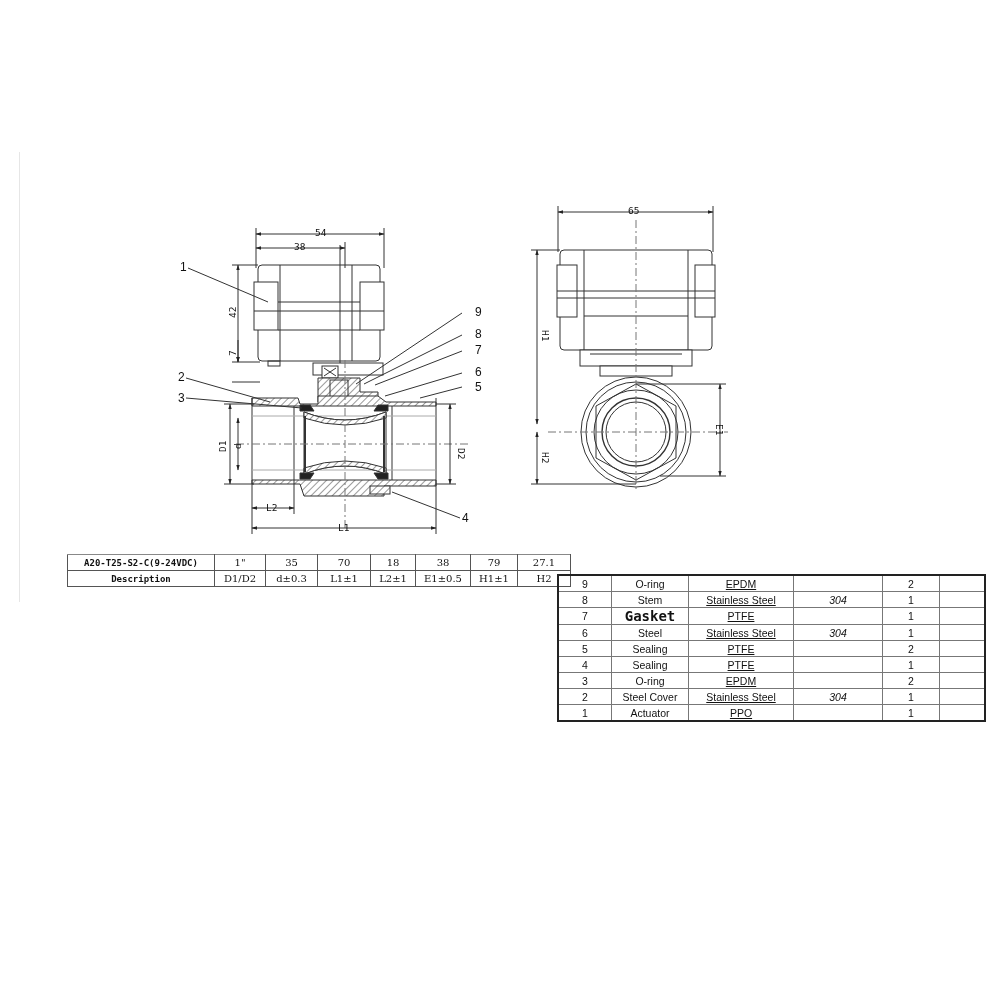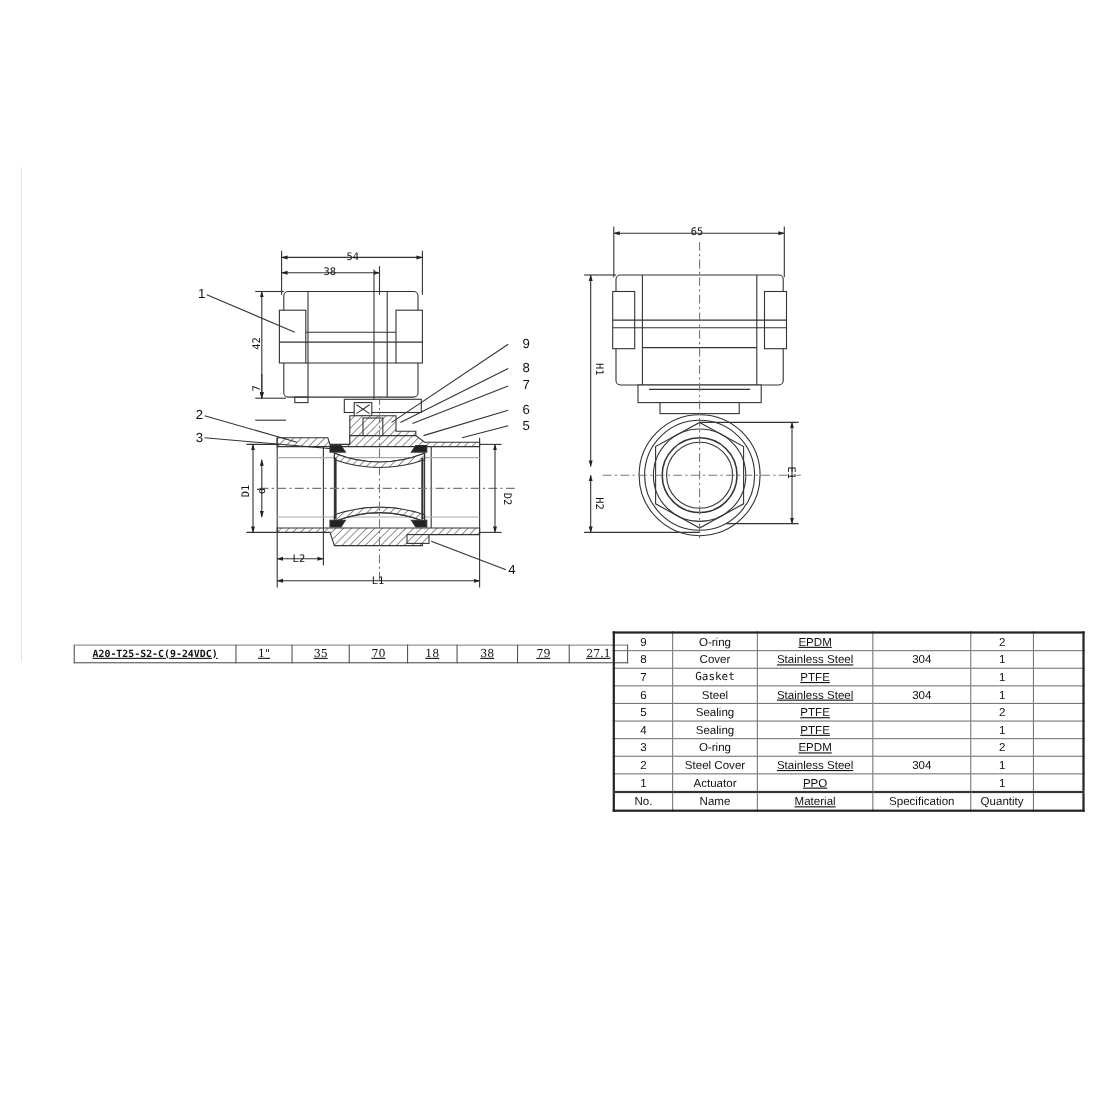--- a/index.html
+++ b/index.html
@@ -1,34 +1,34 @@
 <!DOCTYPE html>
 <html><head>
 <meta charset="utf-8">
 <style>
   html, body { margin:0; padding:0; background:#ffffff; }
   body { width:1000px; height:1000px; position:relative; overflow:hidden; font-family:"Liberation Sans", sans-serif; color:#111; }
   #drawing { position:absolute; left:0; top:0; width:1000px; height:1000px; }
   .edge-line { position:absolute; left:19px; top:152px; width:1px; height:450px; background:#e6e6e6; }
 
   
-  .spec-table { position:absolute; left:67px; top:586px; border-collapse:collapse; font-family:"DejaVu Serif", serif; font-size:10px;text-decoration:underline; }
+  .spec-table { position:absolute; left:67px; top:554px; border-collapse:collapse; font-family:"DejaVu Serif", serif; font-size:10px; }
   .spec-table td { border:1px solid #555; height:15px; padding:0 2px; text-align:center; white-space:nowrap; }
   .spec-table tr:first-child td { border-top:1px solid #888; }
   .spec-table .c0 { width:142px; font-family:"DejaVu Sans Mono", monospace; font-size:9px; font-weight:bold; }
   .spec-table .c1 { width:46px; } .spec-table .c2 { width:47px; } .spec-table .c3 { width:48px; }
   .spec-table .c4 { width:40px; } .spec-table .c5 { width:50px; } .spec-table .c6 { width:42px; } .spec-table .c7 { width:48px; }
 
   
   .parts-table { position:absolute; left:557px; top:574px; border-collapse:collapse; border:2px solid #222; font-size:10.5px; }
   .parts-table td { border:1px solid #777; height:15px; padding:0 2px; text-align:center; white-space:nowrap; }
   .parts-table .p0 { width:48px; } .parts-table .p1 { width:72px;margin-top:32px; } .parts-table .p2 { width:100px;text-decoration:underline; }
-  .parts-table .p3 { width:84px; } .parts-table .p4 { width:52px; } .parts-table .p5 { width:40px; }
+  .parts-table .p3 { width:84px;font-style:italic; } .parts-table .p4 { width:52px; } .parts-table .p5 { width:40px; }
   .parts-table tr.hdr td { border-top:2px solid #333; }
-  .parts-table .gasket { font-family:"DejaVu Sans Mono", monospace; font-size:10px; }
+  .parts-table .gasket { font-family:"DejaVu Sans Mono", monospace; font-size:14px;font-weight:bold; }
 </style>
 </head>
 <body>
 
 <div class="edge-line"></div>
 
 <svg id="drawing" viewBox="0 0 1000 1000" xmlns="http://www.w3.org/2000/svg">
   <defs>
     <pattern id="hatch" width="5" height="5" patternUnits="userSpaceOnUse" patternTransform="rotate(45)">
       <rect width="5" height="5" fill="#fff"></rect>
@@ -189,36 +189,46 @@
       <tr>
     <td class="c0">A20-T25-S2-C(9-24VDC)</td>
     <td class="c1">1"</td>
     <td class="c2">35</td>
     <td class="c3">70</td>
     <td class="c4">18</td>
     <td class="c5">38</td>
     <td class="c6">79</td>
     <td class="c7">27.1</td>
   </tr>
+  <tr>
+    <td class="c0">Description</td>
+    <td class="c1">D1/D2</td>
+    <td class="c2">d±0.3</td>
+    <td class="c3">L1±1</td>
+    <td class="c4">L2±1</td>
+    <td class="c5">E1±0.5</td>
+    <td class="c6">H1±1</td>
+    <td class="c7">H2</td>
+  </tr>
 </tbody>
   </table>
 
 <table class="parts-table">
   <tbody>
       <tr>
         <td class="p0">9</td>
         <td class="p1">O-ring</td>
         <td class="p2">EPDM</td>
         <td class="p3"></td>
         <td class="p4">2</td>
         <td class="p5"></td>
       </tr>
   <tr>
         <td class="p0">8</td>
-        <td class="p1">Cover</td>
+        <td class="p1">Stem</td>
         <td class="p2">Stainless Steel</td>
         <td class="p3">304</td>
         <td class="p4">1</td>
         <td class="p5"></td>
       </tr>
   <tr>
         <td class="p0">7</td>
         <td class="p1 gasket">Gasket</td>
         <td class="p2">PTFE</td>
         <td class="p3"></td>
@@ -266,22 +276,14 @@
         <td class="p5"></td>
       </tr>
   <tr>
         <td class="p0">1</td>
         <td class="p1">Actuator</td>
         <td class="p2">PPO</td>
         <td class="p3"></td>
         <td class="p4">1</td>
         <td class="p5"></td>
       </tr>
-  <tr class="hdr">
-        <td class="p0">No.</td>
-        <td class="p1">Name</td>
-        <td class="p2">Material</td>
-        <td class="p3">Specification</td>
-        <td class="p4">Quantity</td>
-        <td class="p5"></td>
-      </tr>
 </tbody>
   </table>
 
 </body></html>

